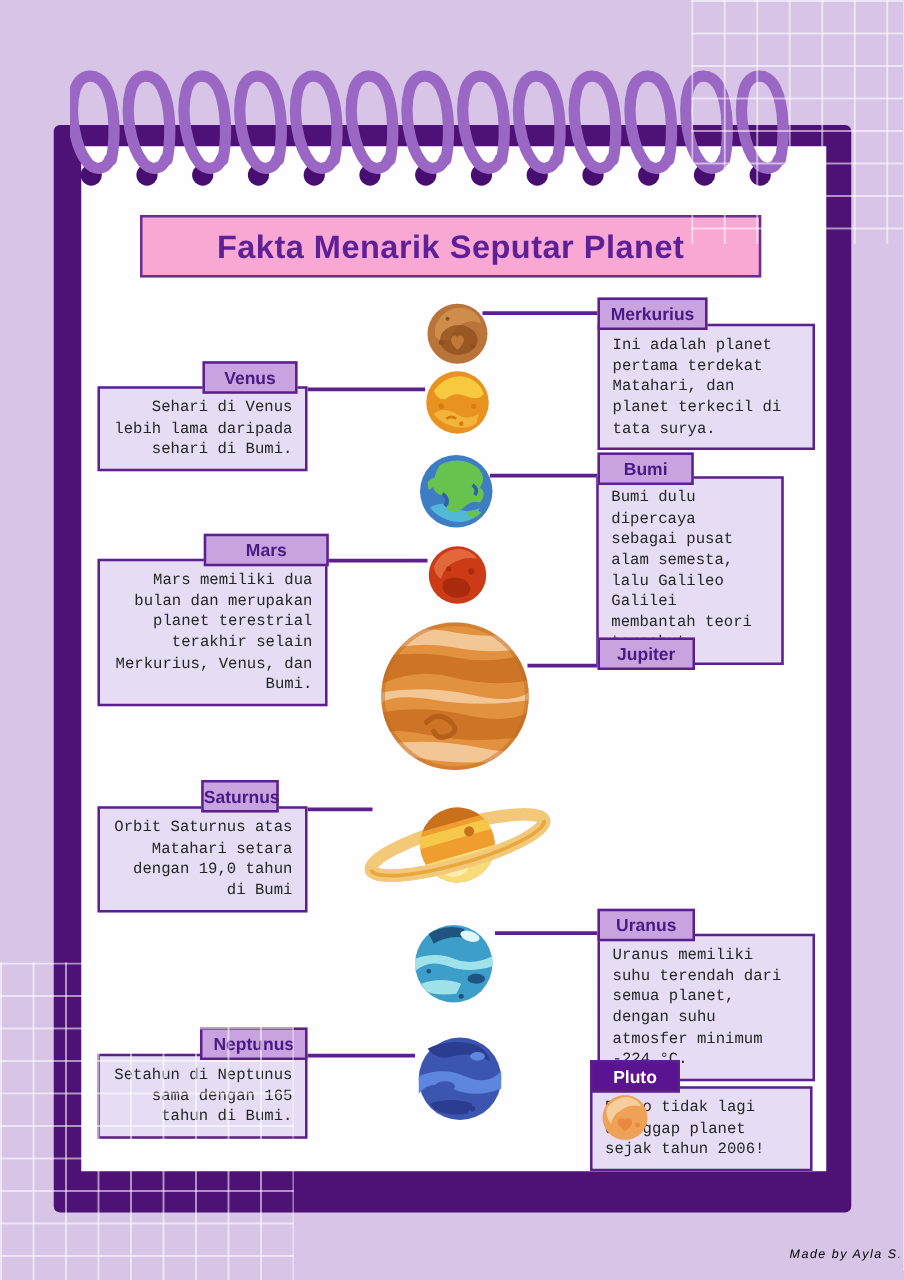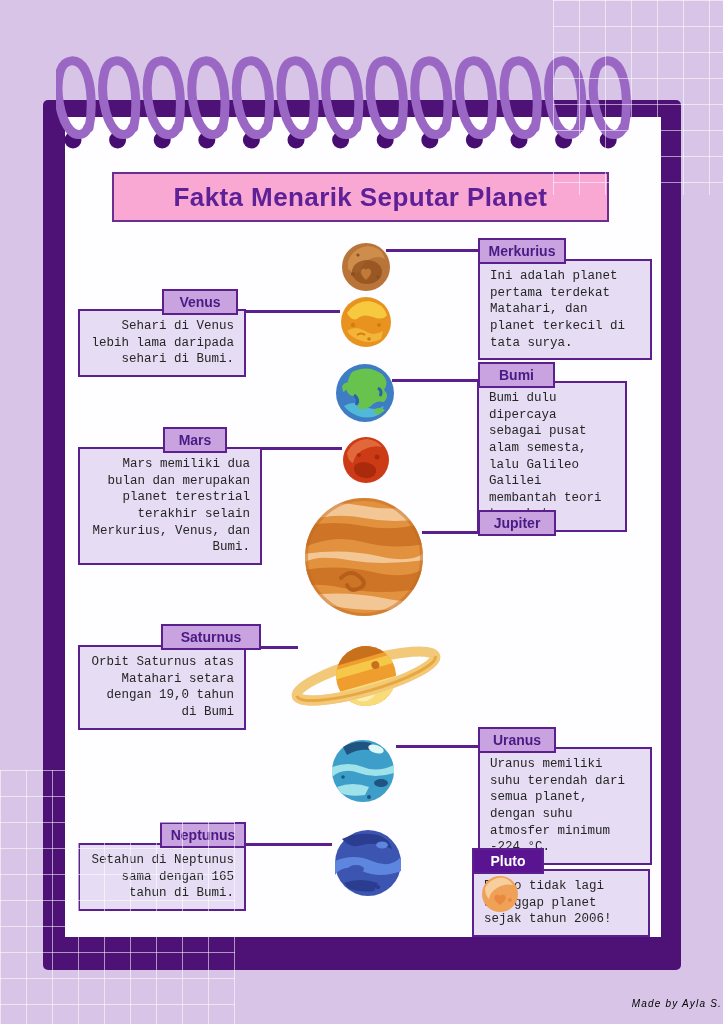--- a/index.html
+++ b/index.html
@@ -31,23 +31,23 @@
        color:#262626;font-size:12.5px;line-height:1.33;padding:7px 10px;z-index:2;font-family:Liberation Mono, monospace;}
   .box.left{text-align:right;}
   
   .connector{position:absolute;height:3px;background:#5b1f8e;z-index:1;}
   
   .planet{position:absolute;z-index:2;}
   
   #hdr-0{left:478px;top:238px;width:88px;}
   #hdr-1{left:162px;top:289px;width:76px;}
   #hdr-2{left:478px;top:362px;width:77px;}
-  #hdr-3{left:163px;top:427px;width:64px;}
+  #hdr-3{left:163px;top:427px;width:100px;}
   #hdr-4{left:478px;top:510px;width:78px;}
-  #hdr-5{left:161px;top:624px;width:100px;}
+  #hdr-5{left:161px;top:624px;width:62px;}
   #hdr-6{left:478px;top:727px;width:78px;}
   #hdr-7{left:160px;top:822px;width:86px;}
   #hdr-8{left:472px;top:848px;width:72px;}
   
   #box-0{left:478px;top:259px;width:174px;min-height:61px;}
   #box-1{left:78px;top:309px;width:168px;min-height:41px;}
   #box-2{left:458px;top:381px;width:150px;min-height:84px;margin-left:19px;}
   #box-3{left:78px;top:447px;width:184px;min-height:66px;}
   #box-4{left:478px;top:530px;width:174px;min-height:105px;}
   #box-5{left:78px;top:645px;width:168px;min-height:57px;}

